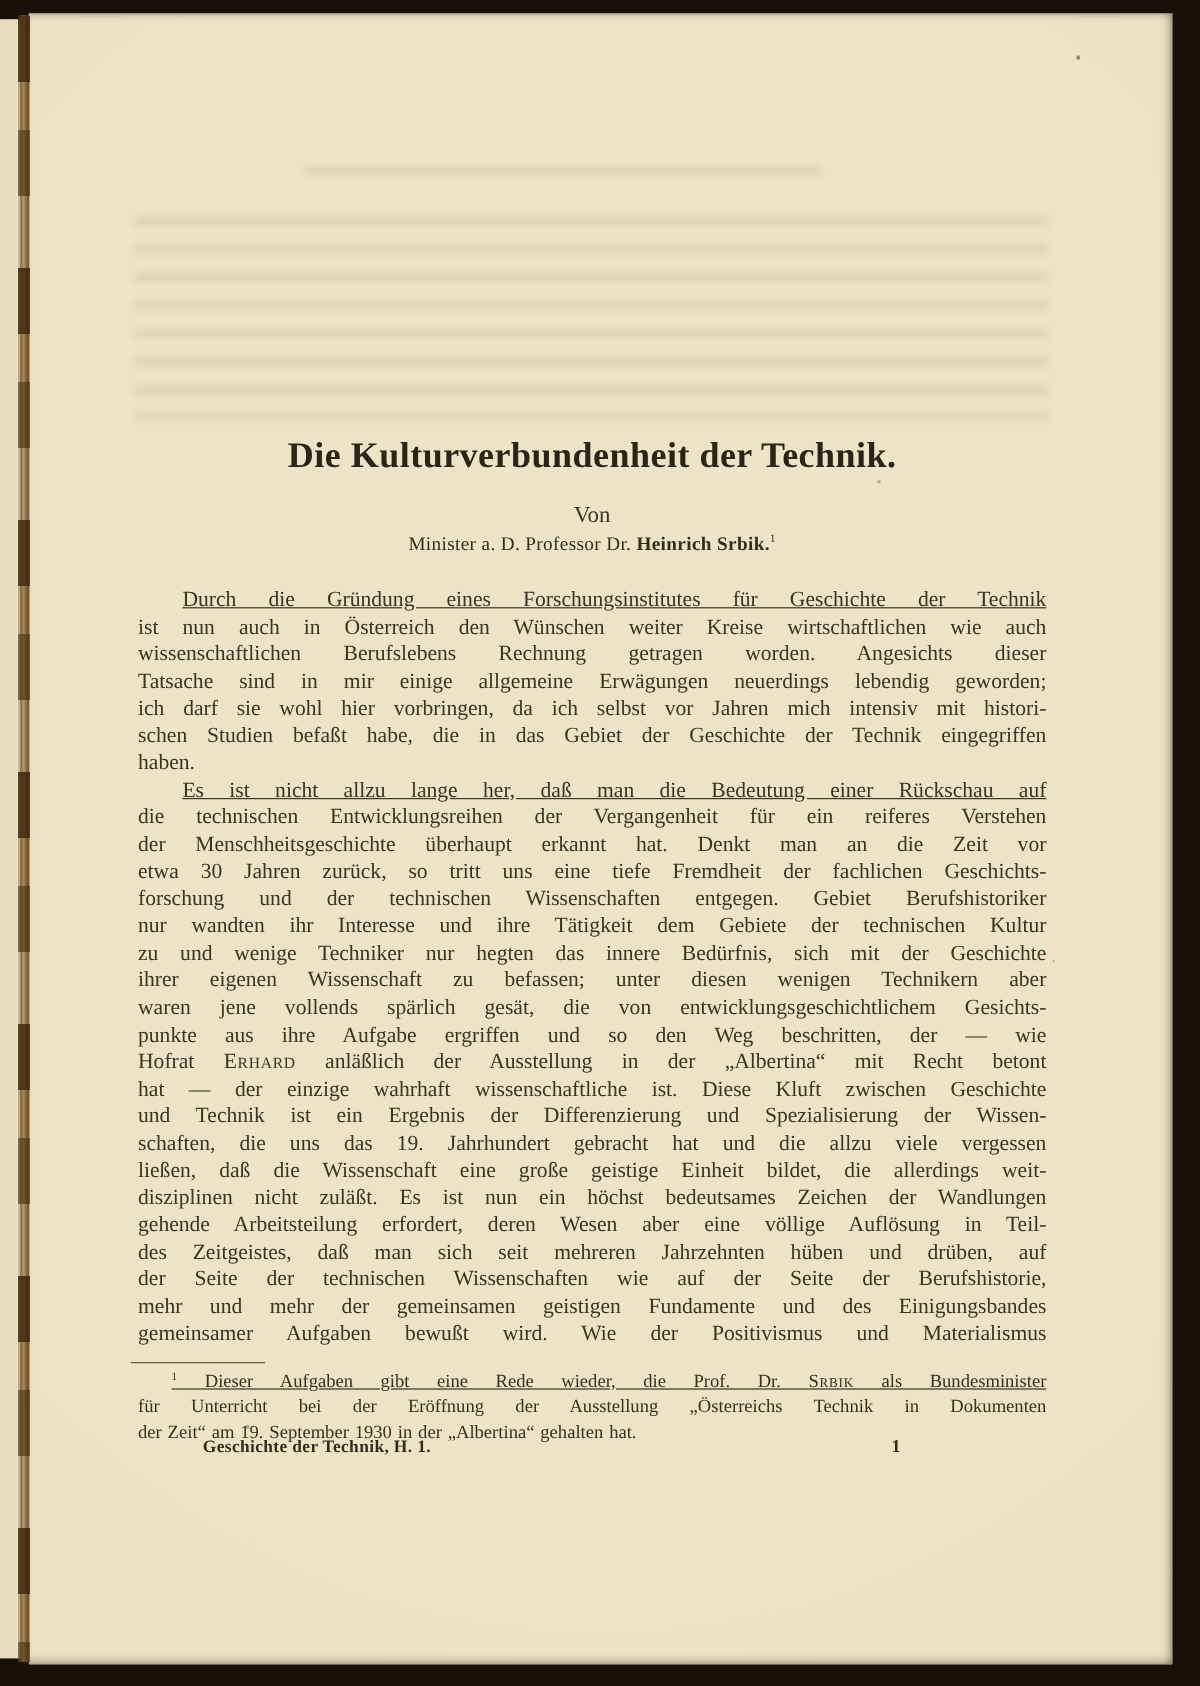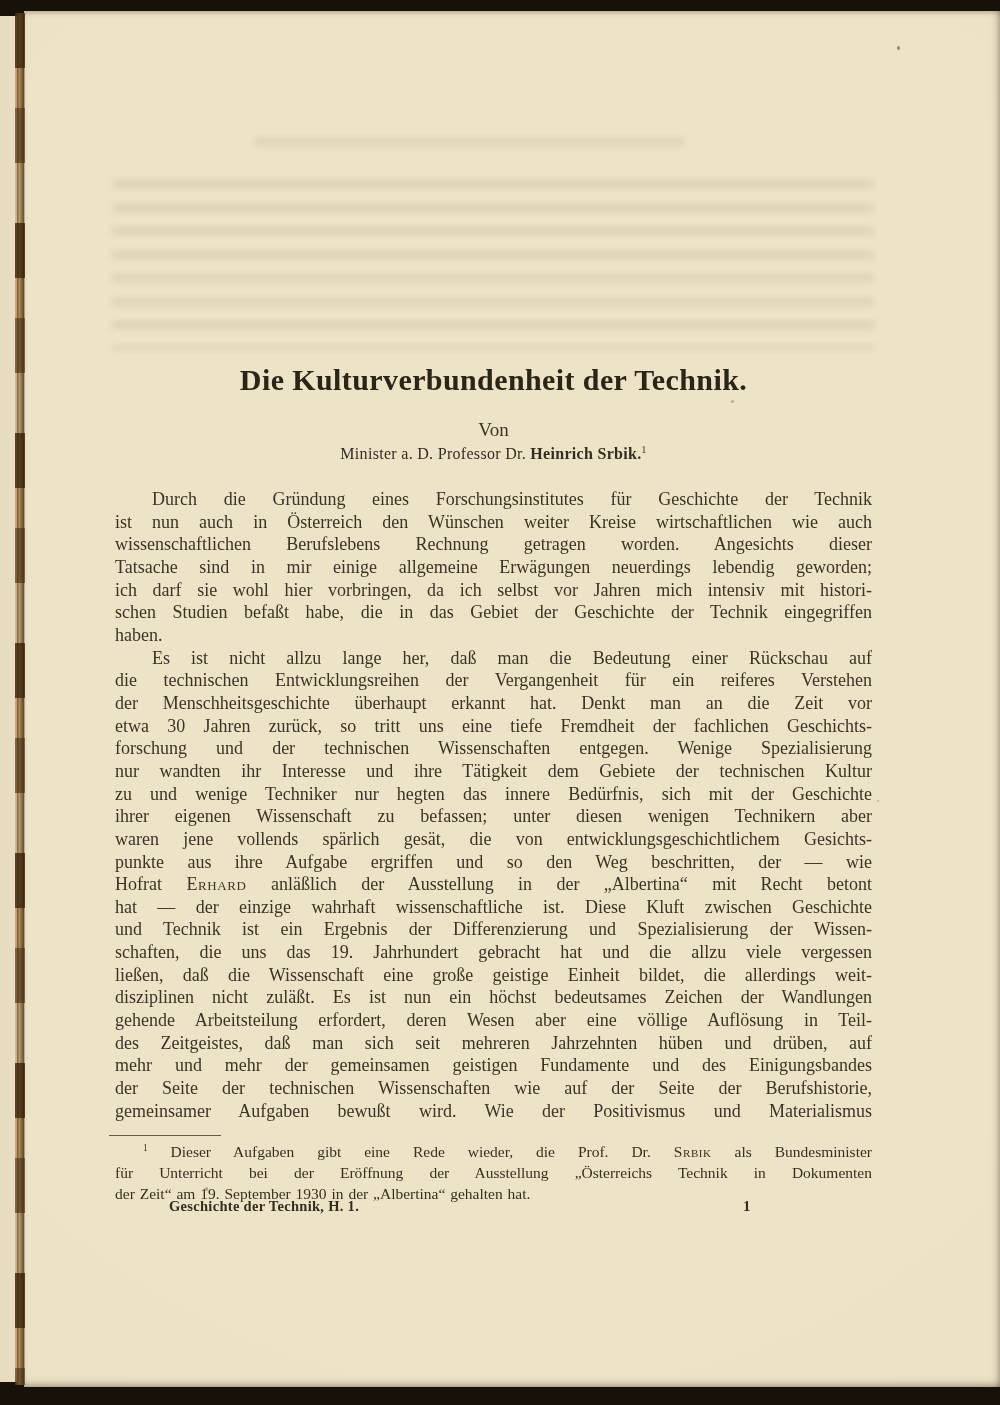--- a/index.html
+++ b/index.html
@@ -17,21 +17,21 @@
               rgba(168,128,74,0.35) 55px 95px,
               rgba(90,62,28,0.7) 95px 150px,
               rgba(205,178,128,0.3) 150px 210px),
             linear-gradient(90deg, rgba(0,0,0,0.10), #b08a58 45%, rgba(0,0,0,0.18));
           filter:blur(0.4px);}
   
   .page{position:absolute;left:24px;top:11px;width:953px;height:1376px;z-index:2;
         background:radial-gradient(120% 90% at 50% 45%, #ede4c8 55%, #e9dfc0 100%);
         box-shadow: inset -7px 0 9px -6px rgba(40,28,10,0.5),
                     inset 0 -7px 9px -6px rgba(40,28,10,0.45),
-                    inset 0 5px 7px -5px rgba(40,28,10,0.4); padding-left: 24px;}
+                    inset 0 5px 7px -5px rgba(40,28,10,0.4);}
   
   .ghost{position:absolute;filter:blur(3px);opacity:.5;
          background:repeating-linear-gradient(180deg,
             rgba(140,124,82,0.32) 0 8px, rgba(140,124,82,0) 8px 23.5px);}
   .ghost-head{left:230px;top:127px;width:430px;height:12px;}
   .ghost-body{left:88px;top:169px;width:762px;height:170px;}
   .speck{position:absolute;background:rgba(70,58,34,0.55);border-radius:50%;}
   .sp1{left:873px;top:35px;width:3px;height:4px;}
   .sp2{left:707px;top:389px;width:3px;height:3px;opacity:.6;}
   .sp3{left:181px;top:1176px;width:3px;height:4px;opacity:.7;}
@@ -41,21 +41,21 @@
          text-align:center;font-size:30px;font-weight:bold;letter-spacing:0.4px;
          color:#2b2517;}
   .byline{position:absolute;left:91px;top:408px;width:757px;text-align:center;
           font-size:19px;color:#3a3425;}
   .author{position:absolute;left:91px;top:434px;width:757px;text-align:center;
           font-size:16px;color:#332d20;letter-spacing:0.3px;}
 
   .bodytext{position:absolute;left:91px;top:477px;width:757px;
             font-size:18px;line-height:22.65px;color:#3a3425;word-spacing:1.2px;}
   .tline{text-align:justify;text-align-last:justify;}
-  .tline.indent{padding-left:37px;}
+  .tline.indent{padding-left:37px;text-decoration:underline;}
   .tline.lastleft{text-align-last:left;}
 
   .s-bold{font-weight:bold;}
   .s-smallcaps{font-variant:small-caps;letter-spacing:0.6px;}
   .s-sup{vertical-align:super;font-size:60%;line-height:0;}
 
   .fnrule{position:absolute;left:85px;top:1124px;width:112px;height:0;
           border-top:1.6px solid rgba(66,58,40,0.8);}
   .footnote{position:absolute;left:91px;top:1131px;width:757px;
             font-size:15.5px;line-height:20.8px;color:#36301f;word-spacing:1px;}
@@ -93,36 +93,36 @@
           <div class="tline">Tatsache sind in mir einige allgemeine Erwägungen neuerdings lebendig geworden;</div>
           <div class="tline">ich darf sie wohl hier vorbringen, da ich selbst vor Jahren mich intensiv mit histori-</div>
           <div class="tline">schen Studien befaßt habe, die in das Gebiet der Geschichte der Technik eingegriffen</div>
           <div class="tline lastleft">haben.</div>
         </div>
       <div>
           <div class="tline indent">Es ist nicht allzu lange her, daß man die Bedeutung einer Rückschau auf</div>
           <div class="tline">die technischen Entwicklungsreihen der Vergangenheit für ein reiferes Verstehen</div>
           <div class="tline">der Menschheitsgeschichte überhaupt erkannt hat. Denkt man an die Zeit vor</div>
           <div class="tline">etwa 30 Jahren zurück, so tritt uns eine tiefe Fremdheit der fachlichen Geschichts-</div>
-          <div class="tline">forschung und der technischen Wissenschaften entgegen. Wenige Spezialisierung</div>
+          <div class="tline">forschung und der technischen Wissenschaften entgegen. Gebiet Berufshistoriker</div>
           <div class="tline">nur wandten ihr Interesse und ihre Tätigkeit dem Gebiete der technischen Kultur</div>
           <div class="tline">zu und wenige Techniker nur hegten das innere Bedürfnis, sich mit der Geschichte</div>
           <div class="tline">ihrer eigenen Wissenschaft zu befassen; unter diesen wenigen Technikern aber</div>
           <div class="tline">waren jene vollends spärlich gesät, die von entwicklungsgeschichtlichem Gesichts-</div>
           <div class="tline">punkte aus ihre Aufgabe ergriffen und so den Weg beschritten, der — wie</div>
           <div class="tline"><span>Hofrat </span><span class="s-smallcaps">Erhard</span><span> anläßlich der Ausstellung in der „Albertina“ mit Recht betont</span></div>
           <div class="tline">hat — der einzige wahrhaft wissenschaftliche ist. Diese Kluft zwischen Geschichte</div>
           <div class="tline">und Technik ist ein Ergebnis der Differenzierung und Spezialisierung der Wissen-</div>
           <div class="tline">schaften, die uns das 19. Jahrhundert gebracht hat und die allzu viele vergessen</div>
           <div class="tline">ließen, daß die Wissenschaft eine große geistige Einheit bildet, die allerdings weit-</div>
           <div class="tline">disziplinen nicht zuläßt. Es ist nun ein höchst bedeutsames Zeichen der Wandlungen</div>
           <div class="tline">gehende Arbeitsteilung erfordert, deren Wesen aber eine völlige Auflösung in Teil-</div>
           <div class="tline">des Zeitgeistes, daß man sich seit mehreren Jahrzehnten hüben und drüben, auf</div>
+          <div class="tline">der Seite der technischen Wissenschaften wie auf der Seite der Berufshistorie,</div>
           <div class="tline">mehr und mehr der gemeinsamen geistigen Fundamente und des Einigungsbandes</div>
-          <div class="tline">der Seite der technischen Wissenschaften wie auf der Seite der Berufshistorie,</div>
           <div class="tline">gemeinsamer Aufgaben bewußt wird. Wie der Positivismus und Materialismus</div>
         </div>
     </div>
 
     <div class="fnrule"></div>
     <div class="footnote">
         <div class="tline indent"><span class="s-sup">1</span><span> Dieser Aufgaben gibt eine Rede wieder, die Prof. Dr. </span><span class="s-smallcaps">Srbik</span><span> als Bundesminister</span></div>
         <div class="tline">für Unterricht bei der Eröffnung der Ausstellung „Österreichs Technik in Dokumenten</div>
         <div class="tline lastleft">der Zeit“ am 19. September 1930 in der „Albertina“ gehalten hat.</div>
       </div>

